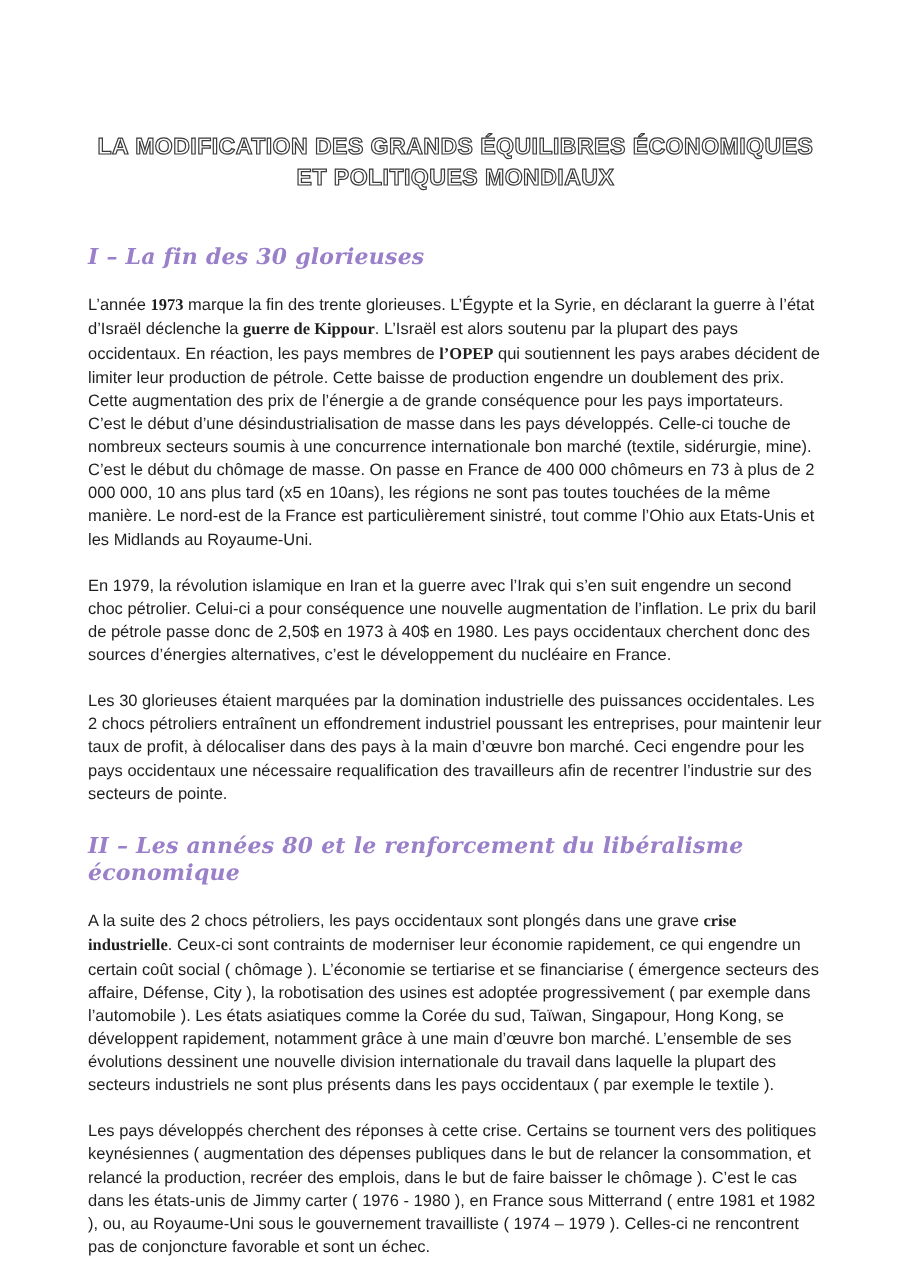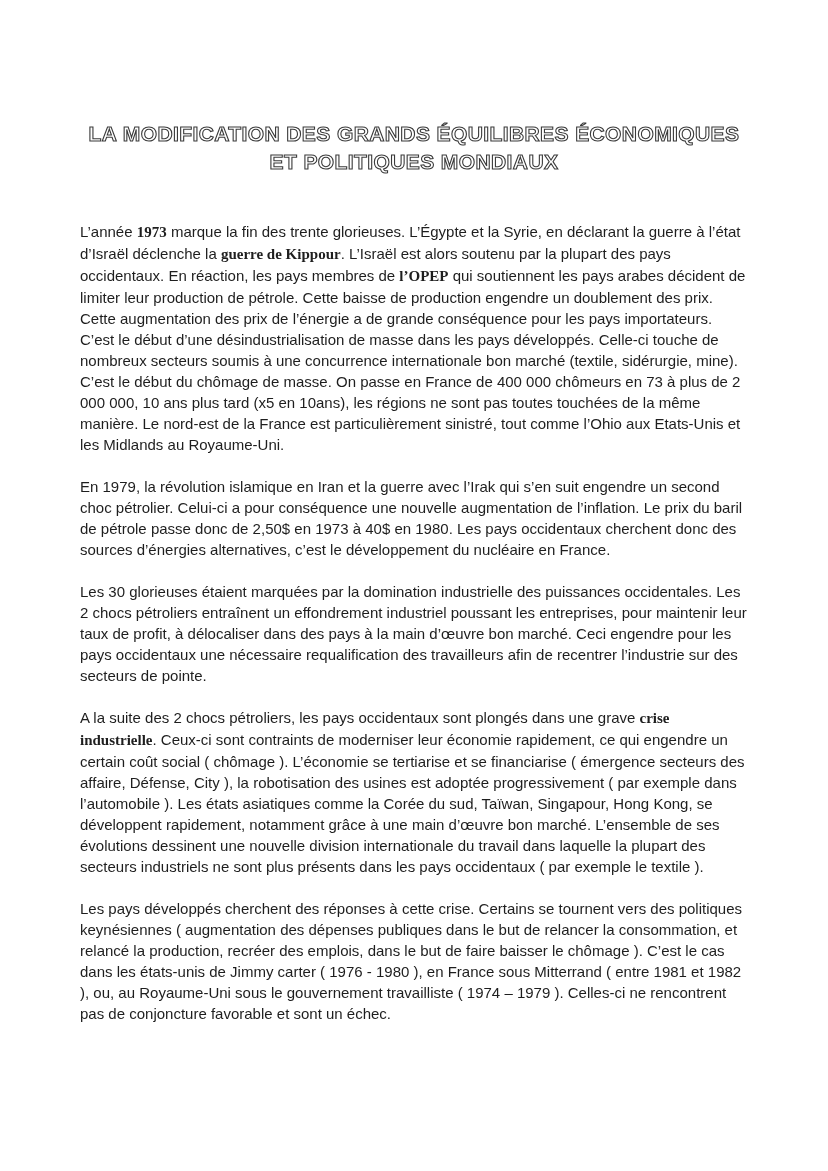--- a/index.html
+++ b/index.html
@@ -61,23 +61,25 @@
   }
 </style>
 </head>
 <body>
 
 <div class="page">
 
   <h1 class="doc-title">LA MODIFICATION DES GRANDS ÉQUILIBRES ÉCONOMIQUES ET POLITIQUES MONDIAUX</h1>
 
   <section class="section-1">
+    <h2 class="section-heading">I – La fin des 30 glorieuses</h2>
     <p class="body-par"><span>L’année </span><span class="bold">1973</span><span> marque la fin des trente glorieuses. L’Égypte et la Syrie, en déclarant la guerre à l’état d’Israël déclenche la </span><span class="bold">guerre de Kippour</span><span>. L’Israël est alors soutenu par la plupart des pays occidentaux. En réaction, les pays membres de </span><span class="bold">l’OPEP</span><span> qui soutiennent les pays arabes décident de limiter leur production de pétrole. Cette baisse de production engendre un doublement des prix. Cette augmentation des prix de l’énergie a de grande conséquence pour les pays importateurs. C’est le début d’une désindustrialisation de masse dans les pays développés. Celle-ci touche de nombreux secteurs soumis à une concurrence internationale bon marché (textile, sidérurgie, mine). C’est le début du chômage de masse. On passe en France de 400 000 chômeurs en 73 à plus de 2 000 000, 10 ans plus tard (x5 en 10ans), les régions ne sont pas toutes touchées de la même manière. Le nord-est de la France est particulièrement sinistré, tout comme l’Ohio aux Etats-Unis et les Midlands au Royaume-Uni.</span></p>
     <p class="body-par"><span>En 1979, la révolution islamique en Iran et la guerre avec l’Irak qui s’en suit engendre un second choc pétrolier. Celui-ci a pour conséquence une nouvelle augmentation de l’inflation. Le prix du baril de pétrole passe donc de 2,50$ en 1973 à 40$ en 1980. Les pays occidentaux cherchent donc des sources d’énergies alternatives, c’est le développement du nucléaire en France.</span></p>
     <p class="body-par"><span>Les 30 glorieuses étaient marquées par la domination industrielle des puissances occidentales. Les 2 chocs pétroliers entraînent un effondrement industriel poussant les entreprises, pour maintenir leur taux de profit, à délocaliser dans des pays à la main d’œuvre bon marché. Ceci engendre pour les pays occidentaux une nécessaire requalification des travailleurs afin de recentrer l’industrie sur des secteurs de pointe.</span></p>
   </section>
 
   <section class="section-2">
+    <h2 class="section-heading">II – Les années 80 et le renforcement du libéralisme économique</h2>
     <p class="body-par"><span>A la suite des 2 chocs pétroliers, les pays occidentaux sont plongés dans une grave </span><span class="bold">crise industrielle</span><span>. Ceux-ci sont contraints de moderniser leur économie rapidement, ce qui engendre un certain coût social ( chômage ). L’économie se tertiarise et se financiarise ( émergence secteurs des affaire, Défense, City ), la robotisation des usines est adoptée progressivement ( par exemple dans l’automobile ). Les états asiatiques comme la Corée du sud, Taïwan, Singapour, Hong Kong, se développent rapidement, notamment grâce à une main d’œuvre bon marché. L’ensemble de ses évolutions dessinent une nouvelle division internationale du travail dans laquelle la plupart des secteurs industriels ne sont plus présents dans les pays occidentaux ( par exemple le textile ).</span></p>
     <p class="body-par"><span>Les pays développés cherchent des réponses à cette crise. Certains se tournent vers des politiques keynésiennes ( augmentation des dépenses publiques dans le but de relancer la consommation, et relancé la production, recréer des emplois, dans le but de faire baisser le chômage ). C’est le cas dans les états-unis de Jimmy carter ( 1976 - 1980 ), en France sous Mitterrand ( entre 1981 et 1982 ), ou, au Royaume-Uni sous le gouvernement travailliste ( 1974 – 1979 ). Celles-ci ne rencontrent pas de conjoncture favorable et sont un échec.</span></p>
   </section>
 
 </div>
 
 </body></html>

